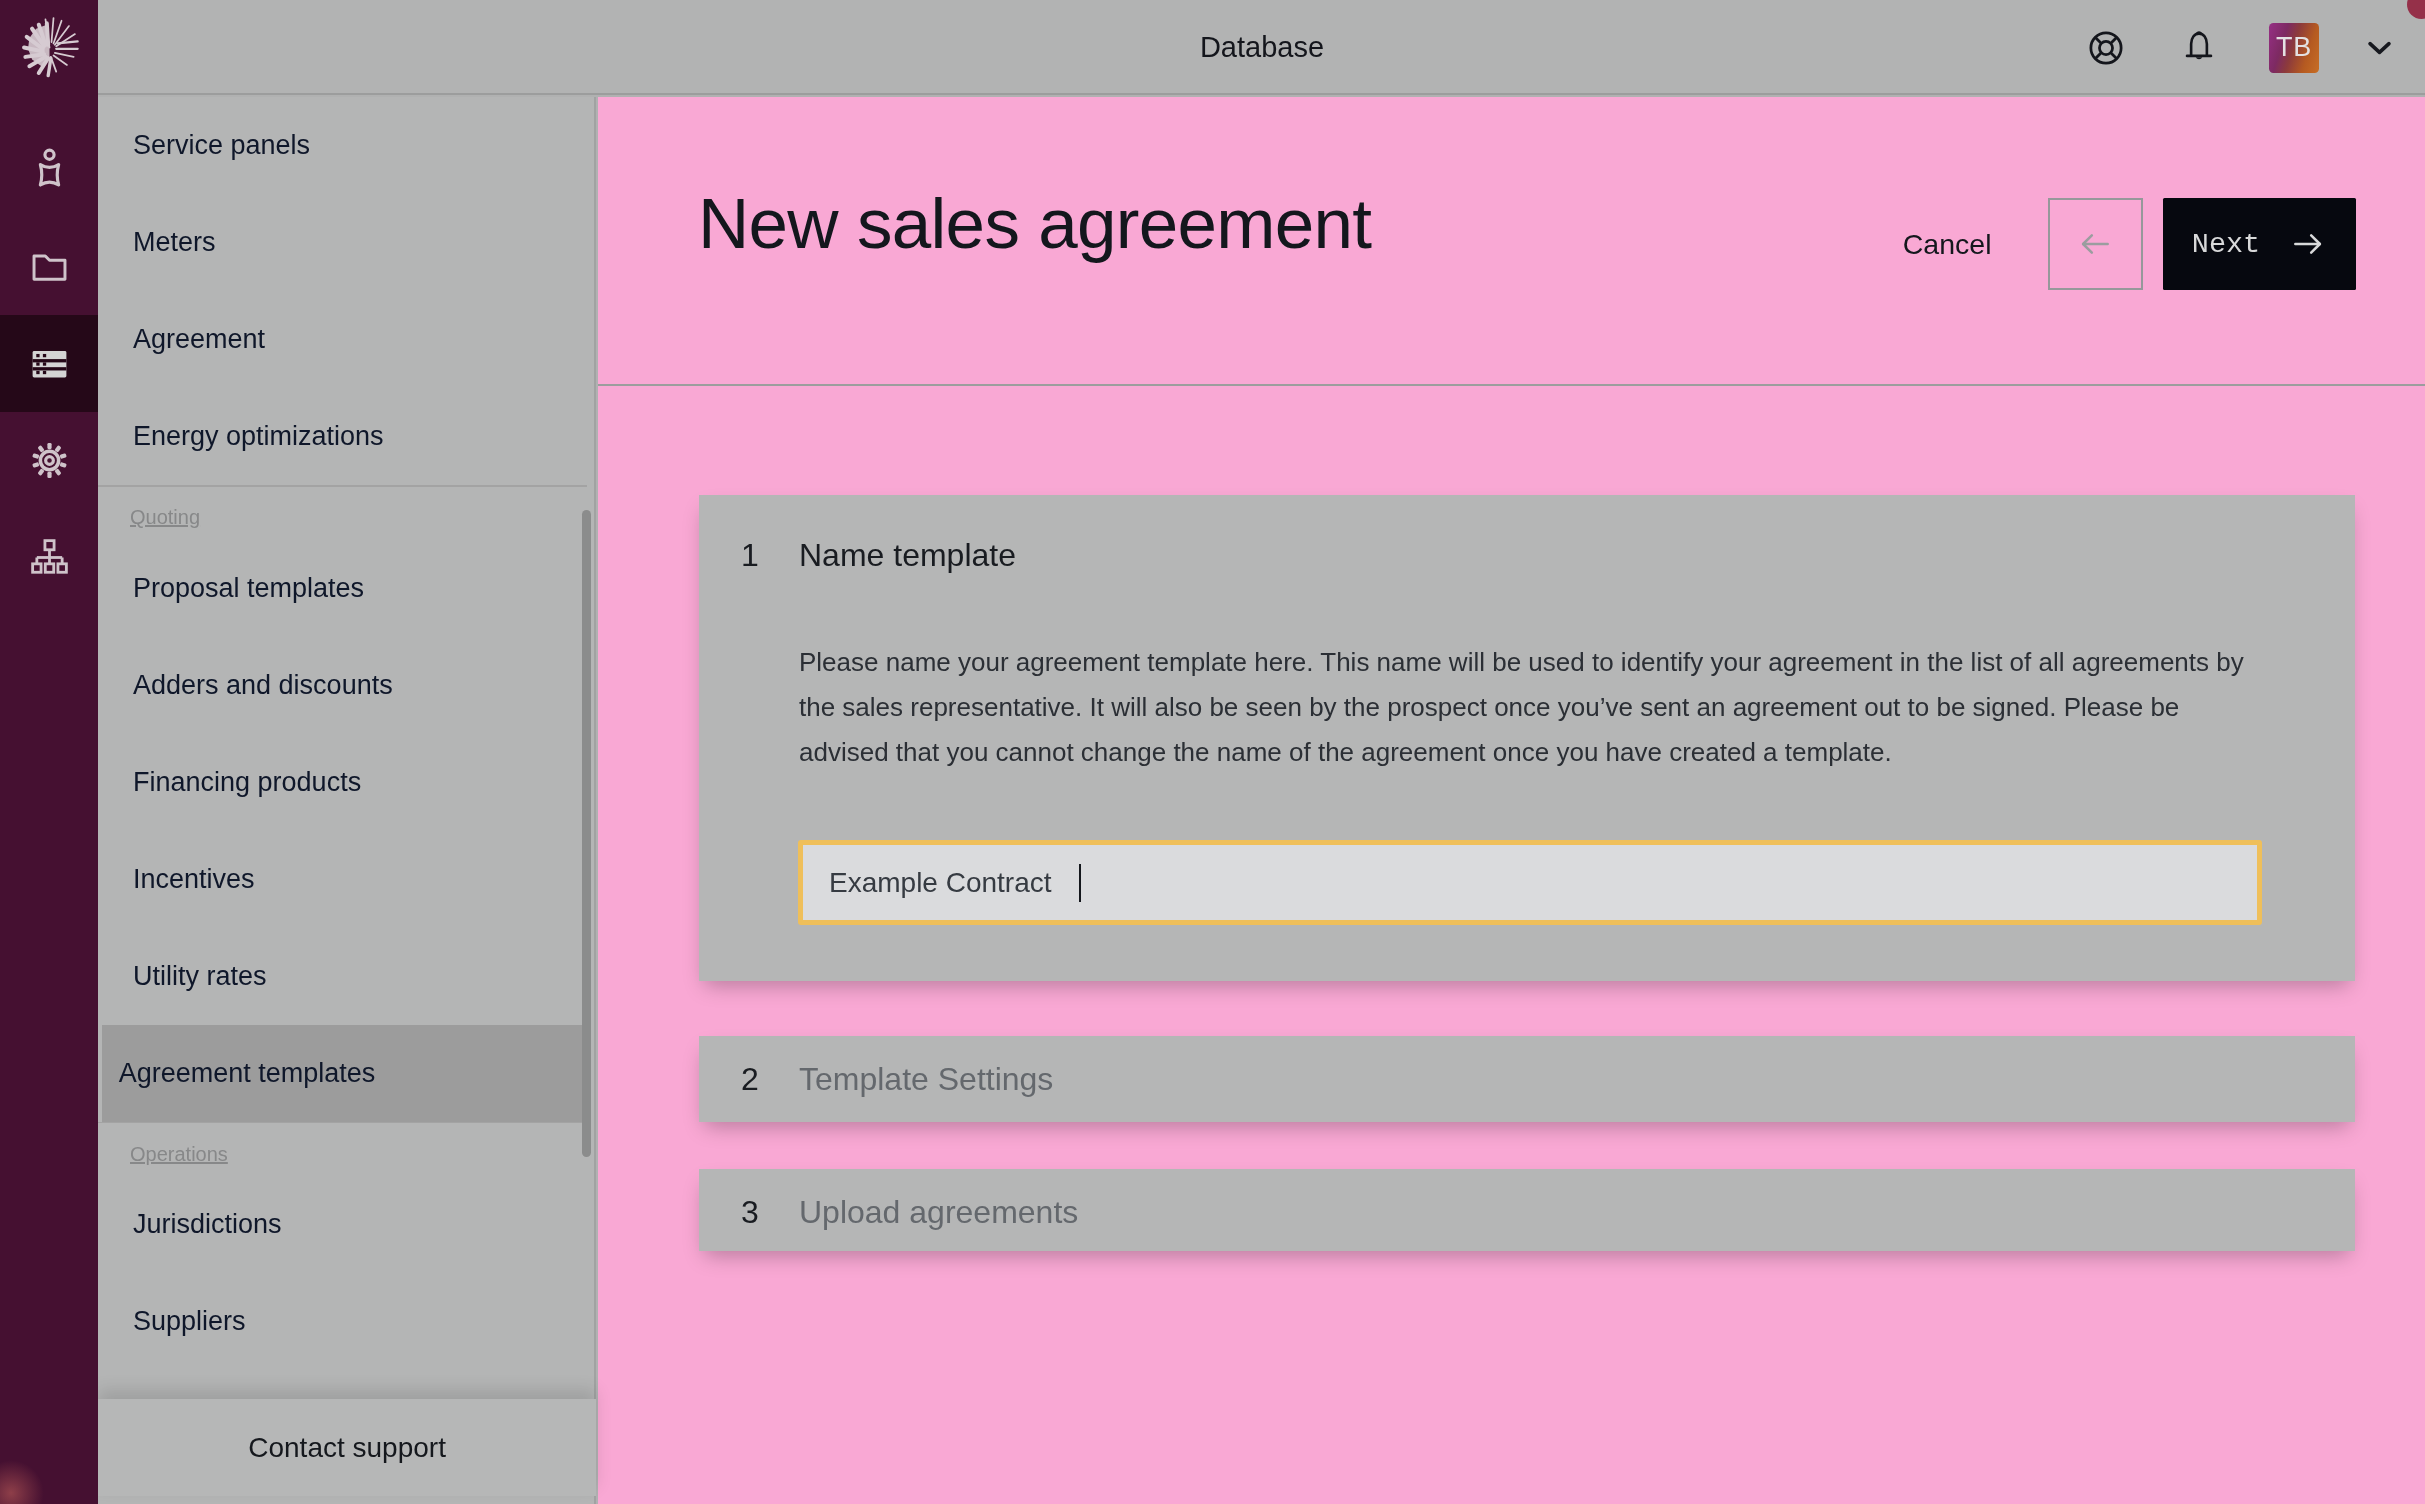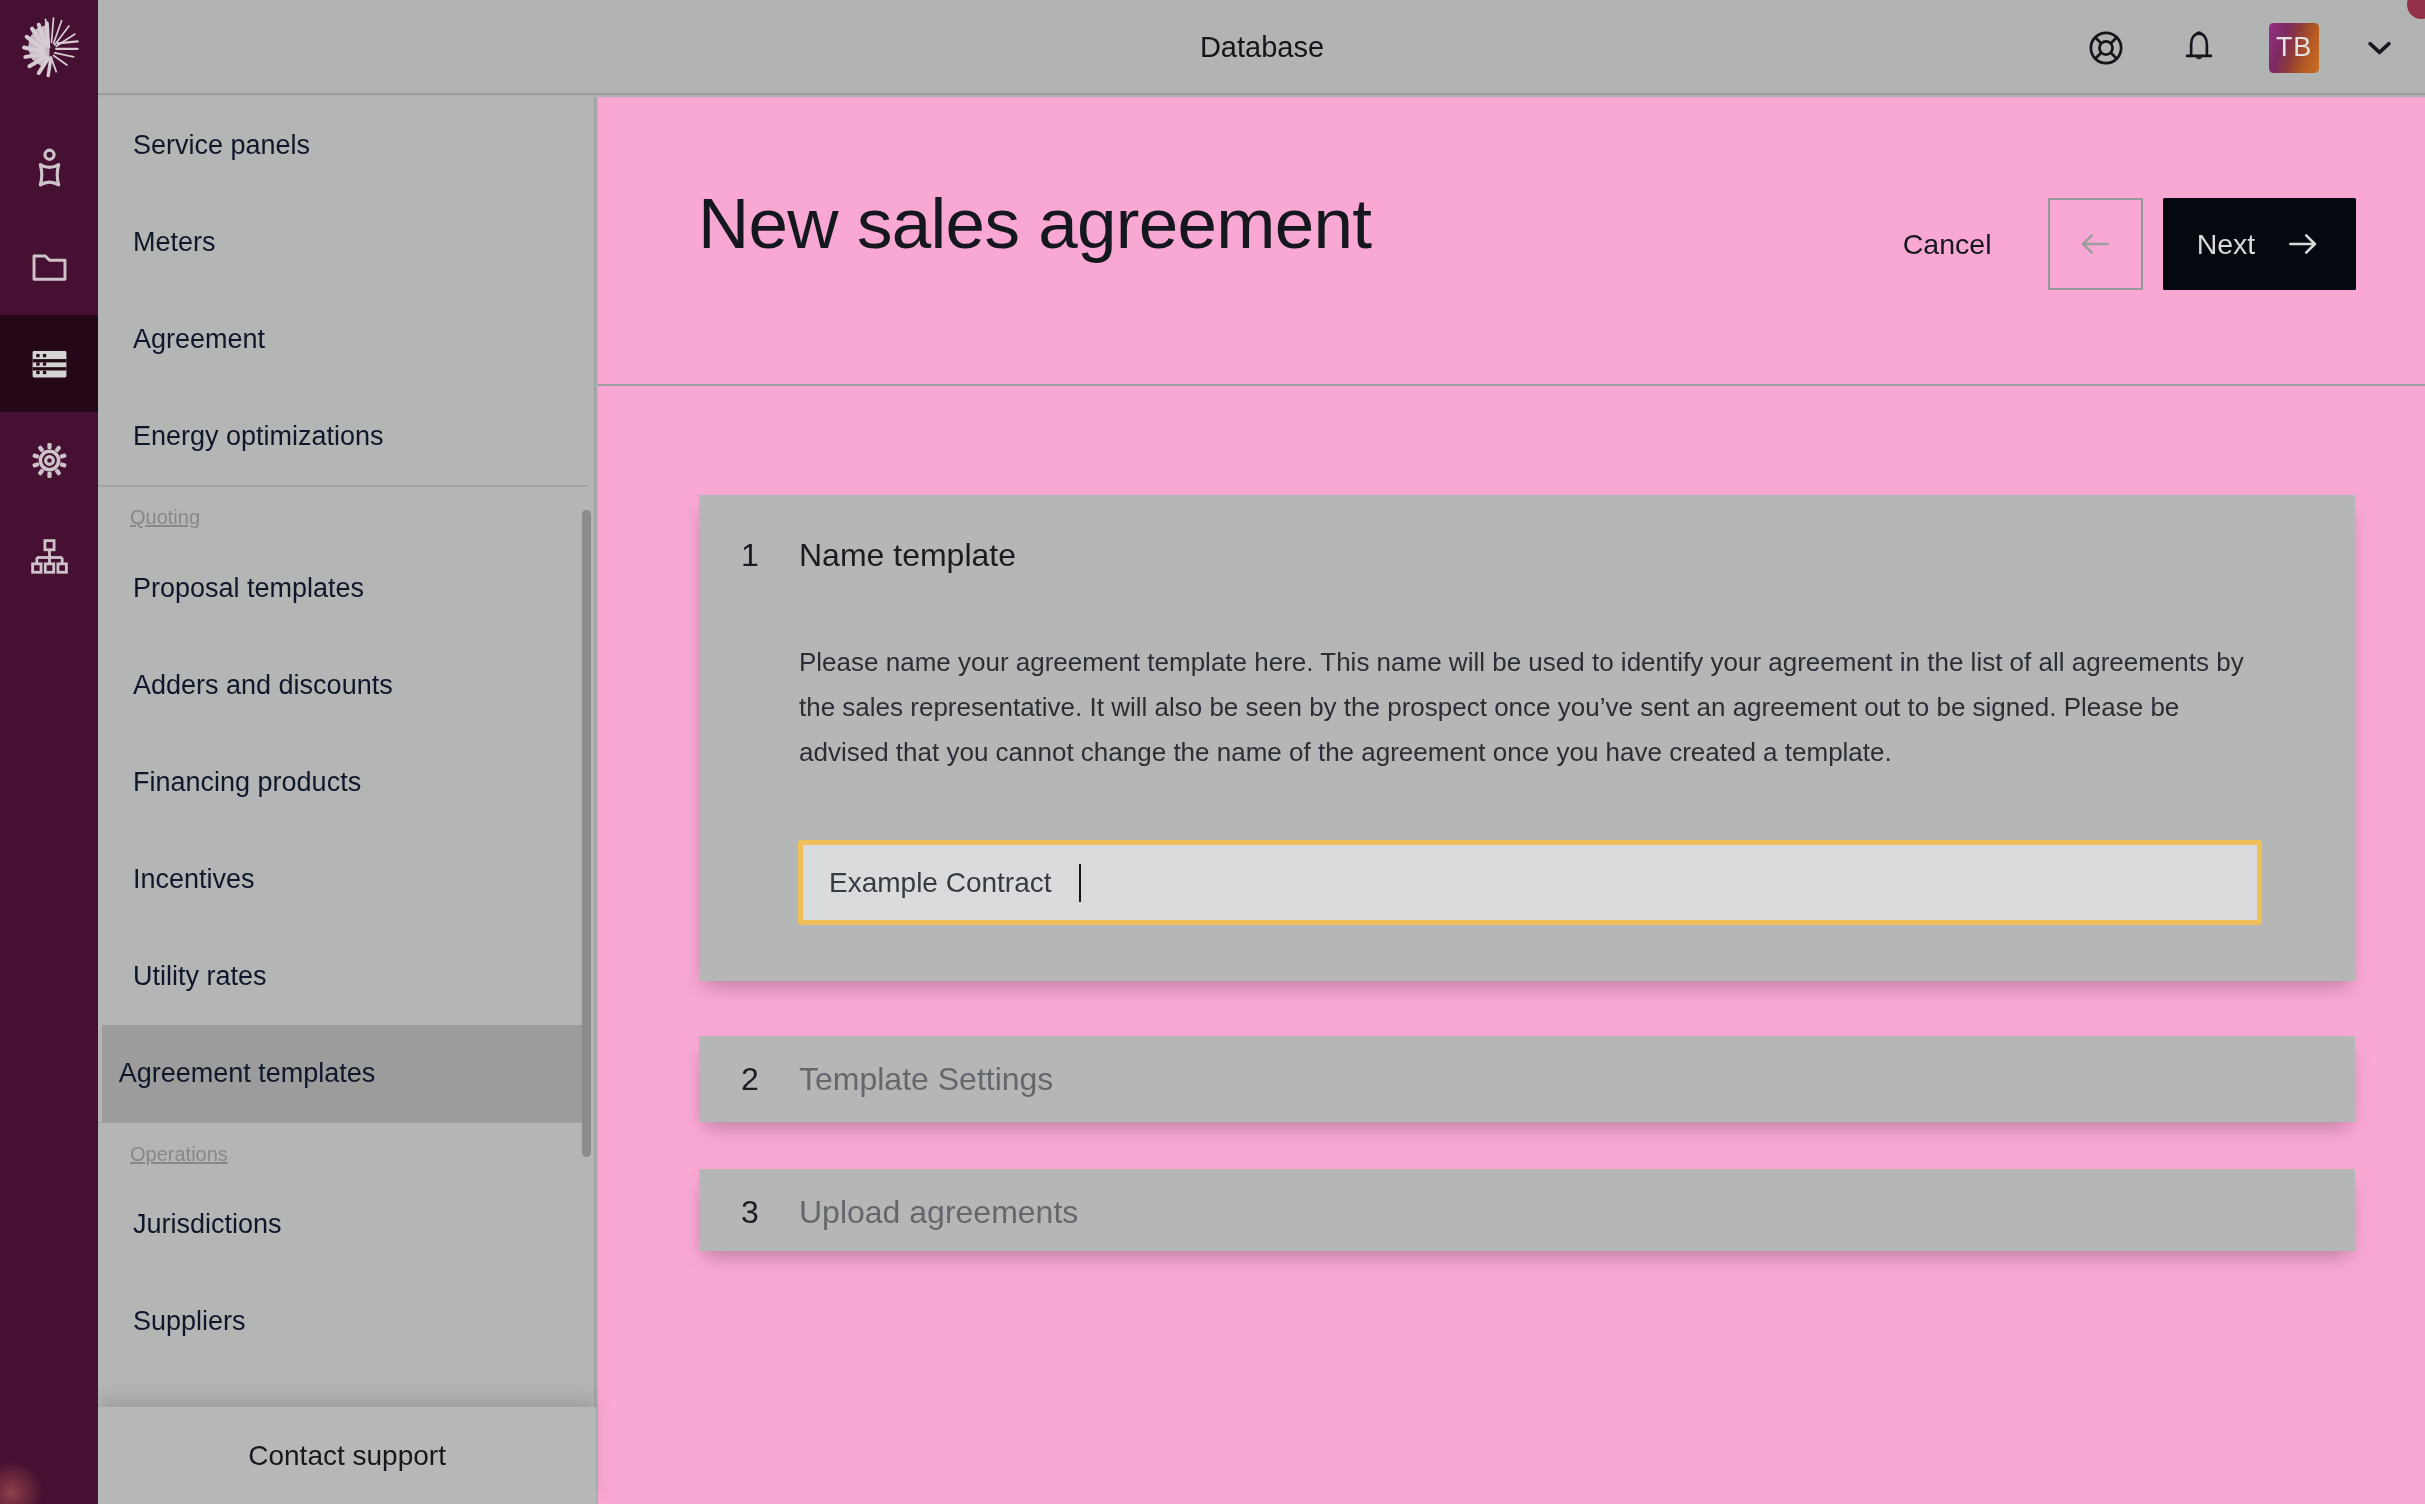--- a/index.html
+++ b/index.html
@@ -69,21 +69,21 @@
     height:97px; display:flex; align-items:center; padding-left:35px;
     font-size:27px; color:#0f172a; cursor:pointer;
   }
   .side-item.selected { background:#9c9c9c; margin:0 7.3px 0 3.7px; padding-left:17px; }
   .side-divider { height:1.5px; background:#a3a3a3; margin:0 7.3px 0 0; }
   .side-section {
     height:53px; display:flex; align-items:flex-end; padding:0 0 10.2px 32px;
     font-size:20px; color:#878889;text-decoration:underline;
   }
   .side-footer {
-    position:absolute; left:0; right:-2.2px; bottom:0; height:97px;
+    position:absolute; left:0; right:-2.2px; bottom:8px; height:97px;
     background:#b6b7b7; box-shadow:0 -8.8px 16px rgba(0,0,0,.12);
     display:flex; align-items:center; justify-content:center;
     font-size:28px; color:#15181d; cursor:pointer;
   }
   .side-scrollbar {
     position:absolute; right:2.9px; top:413px; width:8.8px; height:647px;
     border-radius:5.1px; background:#8b8c8c; cursor:pointer;
   }
 
   
@@ -101,21 +101,21 @@
     font-size:28.5px; color:#14171d; margin-right:56px; cursor:pointer; background:none; border:none;
     font-family:inherit;
   }
   .back-btn {
     width:95px; height:92px; border:2.2px solid #96989a; background:transparent;
     display:flex; align-items:center; justify-content:center; margin-right:20.5px; cursor:default;
   }
   .next-btn {
     width:193px; height:92px; background:#06080f; border:none; border-radius:1.5px;
     display:flex; align-items:center; justify-content:center; gap:29px;
-    font-size:28.5px; color:#d8d9da; cursor:pointer; font-family:Liberation Sans, sans-serif;
+    font-size:28.5px; color:#d8d9da; cursor:pointer; font-family:Liberation Mono, monospace;
   }
 
   .card {
     position:absolute; left:101px; width:1656px; background:#b5b6b6;
     box-shadow:0 10.2px 20.5px -5.8px rgba(0,0,0,.28);
   }
   .card-1 { top:398px; height:486px; }
   .card-2 { top:939px; height:86px; }
   .card-3 { top:1072px; height:82px; }
   .step-row { display:flex; align-items:center; height:86px; padding-left:42px; }

